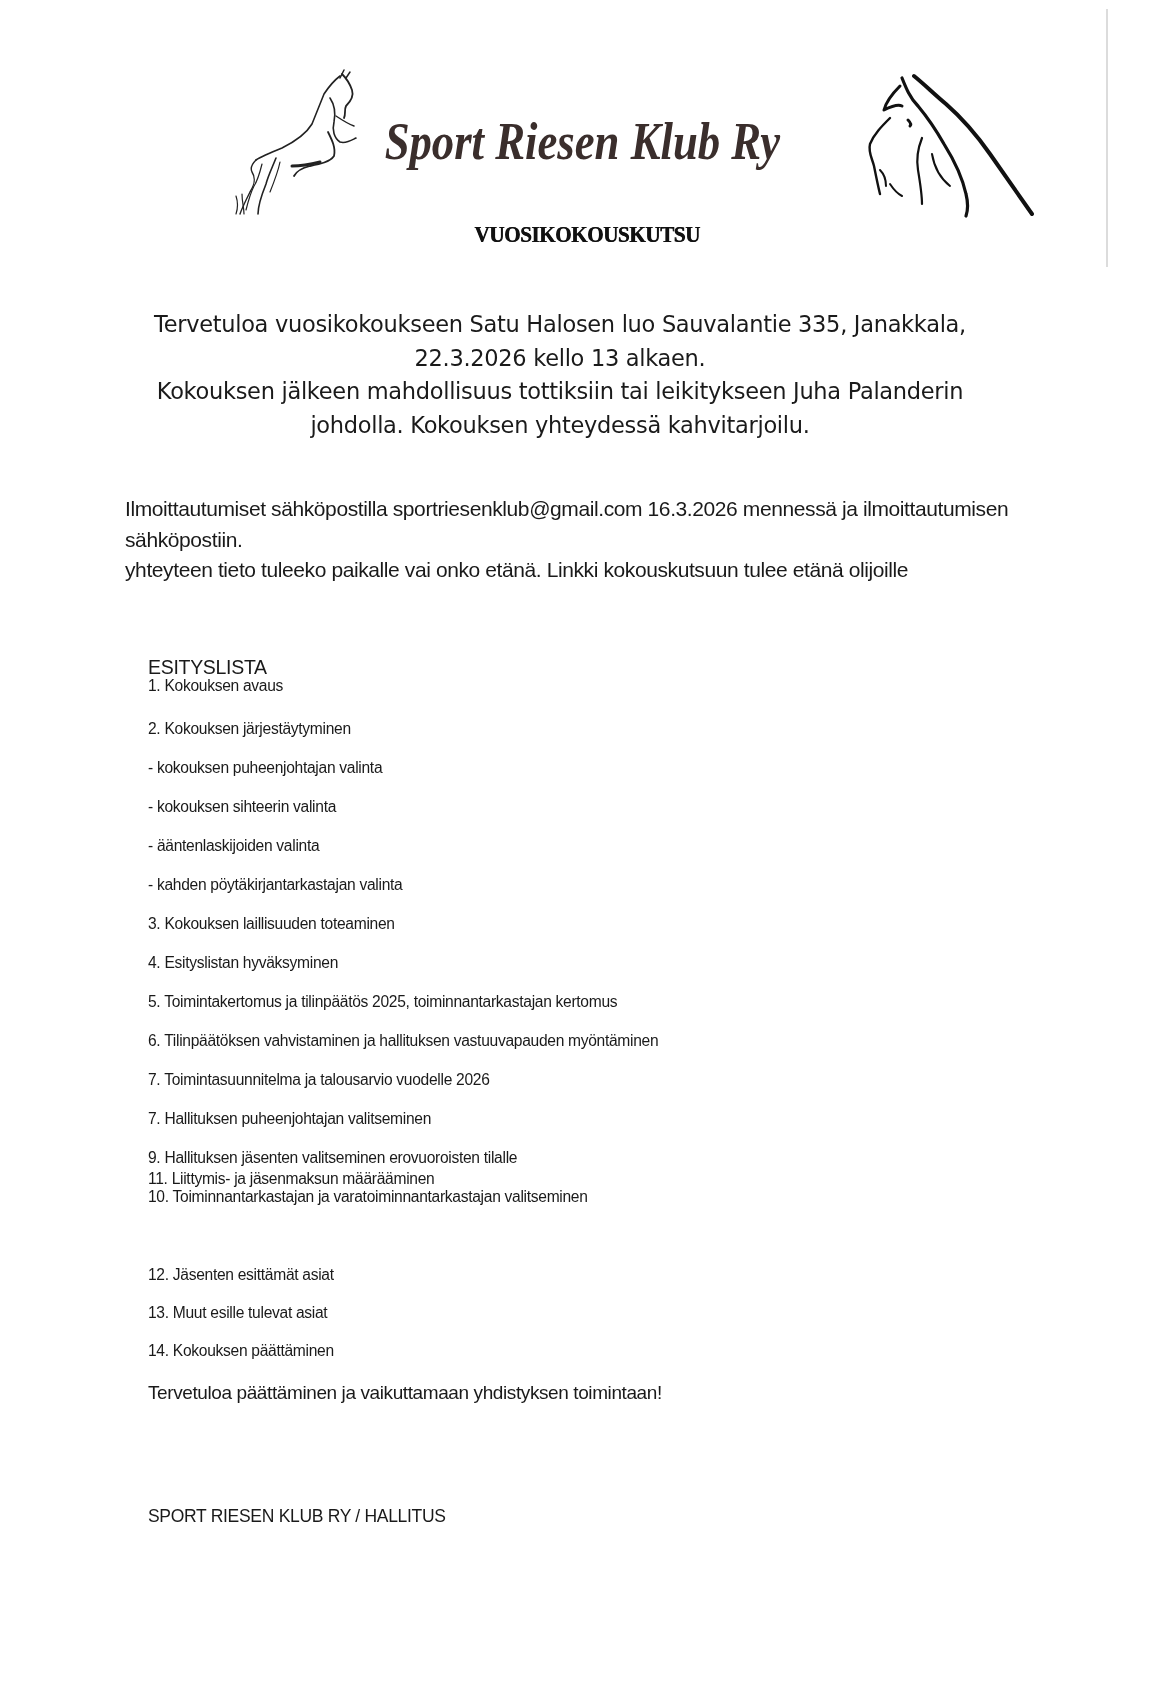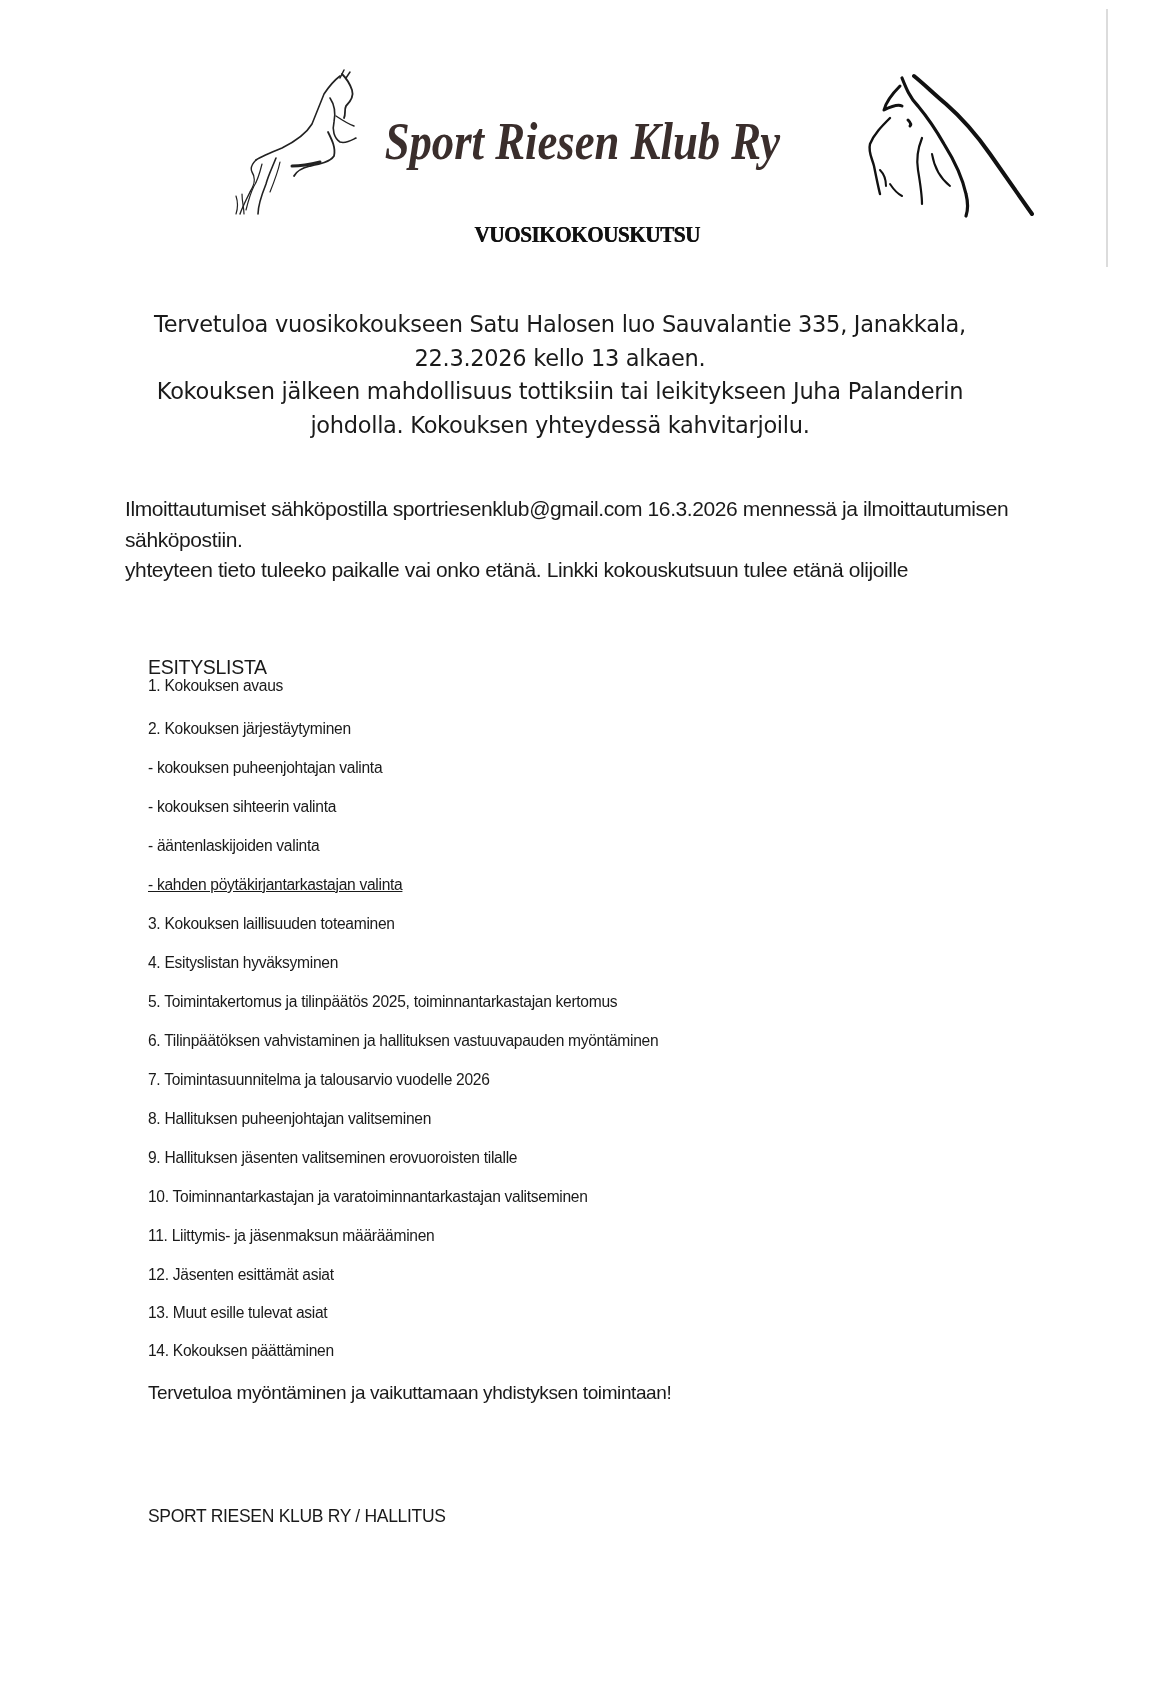--- a/index.html
+++ b/index.html
@@ -102,30 +102,30 @@
   <div>yhteyteen tieto tuleeko paikalle vai onko etänä. Linkki kokouskutsuun tulee etänä olijoille</div>
 </div>
 
 <div class="abs agenda-title">ESITYSLISTA</div>
 <ul class="abs agenda" id="agenda-list">
   <li style="top: 677px;">1. Kokouksen avaus</li>
   <li style="top: 720px;">2. Kokouksen järjestäytyminen</li>
   <li style="top: 759px;">- kokouksen puheenjohtajan valinta</li>
   <li style="top: 798px;">- kokouksen sihteerin valinta</li>
   <li style="top: 837px;">- ääntenlaskijoiden valinta</li>
-  <li style="top: 876px; text-decoration: underline;">- kahden pöytäkirjantarkastajan valinta</li>
+  <li style="top: 876px;">- kahden pöytäkirjantarkastajan valinta</li>
   <li style="top: 915px;">3. Kokouksen laillisuuden toteaminen</li>
   <li style="top: 954px;">4. Esityslistan hyväksyminen</li>
   <li style="top: 993px;">5. Toimintakertomus ja tilinpäätös 2025, toiminnantarkastajan kertomus</li>
   <li style="top: 1032px;">6. Tilinpäätöksen vahvistaminen ja hallituksen vastuuvapauden myöntäminen</li>
   <li style="top: 1071px;">7. Toimintasuunnitelma ja talousarvio vuodelle 2026</li>
-  <li style="top: 1110px;">8. Hallituksen puheenjohtajan valitseminen</li>
+  <li style="top: 1110px;">7. Hallituksen puheenjohtajan valitseminen</li>
   <li style="top: 1149px;">9. Hallituksen jäsenten valitseminen erovuoroisten tilalle</li>
   <li style="top: 1188px;">10. Toiminnantarkastajan ja varatoiminnantarkastajan valitseminen</li>
-  <li style="top: 1227px;">11. Liittymis- ja jäsenmaksun määrääminen</li>
+  <li style="top: 1170px;">11. Liittymis- ja jäsenmaksun määrääminen</li>
   <li style="top: 1266px;">12. Jäsenten esittämät asiat</li>
   <li style="top: 1304px;">13. Muut esille tulevat asiat</li>
   <li style="top: 1342px;">14. Kokouksen päättäminen</li>
 </ul>
 
-<div class="abs closing">Tervetuloa myöntäminen ja vaikuttamaan yhdistyksen toimintaan!</div>
+<div class="abs closing">Tervetuloa päättäminen ja vaikuttamaan yhdistyksen toimintaan!</div>
 
 <div class="abs footer">SPORT RIESEN KLUB RY / HALLITUS</div>
 
 </body></html>

